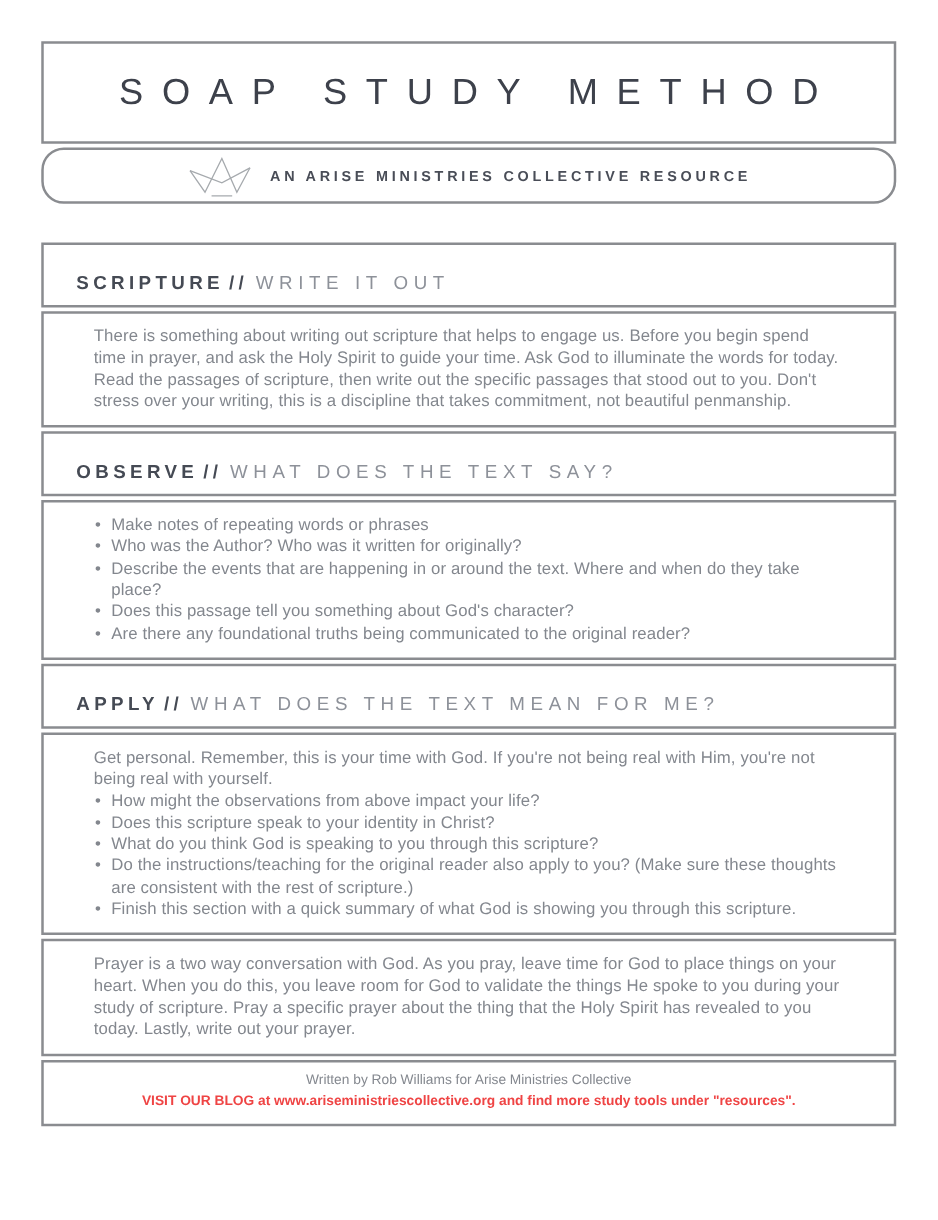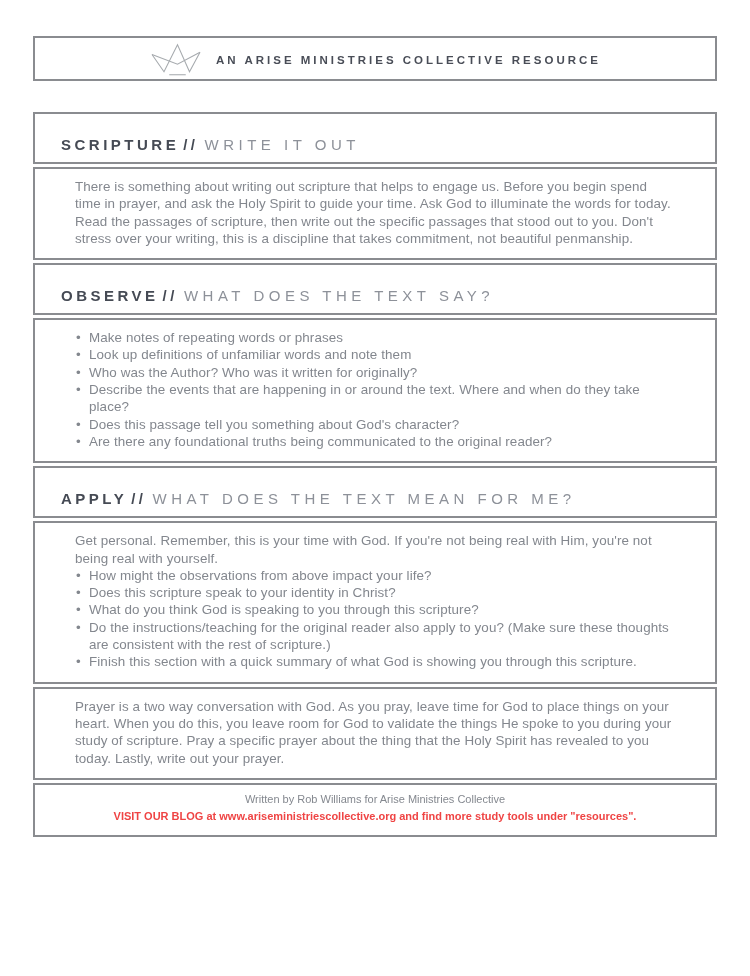--- a/index.html
+++ b/index.html
@@ -41,20 +41,21 @@
     color: #3d414b;
     white-space: nowrap;
   }
   .logo-box {
     margin-top: 3px;
     height: 45px;
     display: flex;
     align-items: center;
     justify-content: center;
     gap: 13px;
+    border-radius: 18px;
   }
   .crown {
     width: 54px;
     height: 36px;
     flex: 0 0 auto;
   }
   .tagline {
     font-size: 11.5px;
     font-weight: bold;
     letter-spacing: 3px;
@@ -121,20 +122,23 @@
     font-weight: bold;
     white-space: nowrap;
     text-align: center;
   }
 </style>
 </head>
 <body>
 
 <div class="page">
 
+  <div class="box header-box">
+    <div class="doc-title" style="letter-spacing:15px;">SOAP STUDY METHOD</div>
+  </div>
 
   <div class="box logo-box">
     <span class="crown">
       <svg viewBox="0 0 72 48" width="54" height="36" fill="none" stroke="#a6aaae" stroke-width="1.4" stroke-linejoin="miter">
         <polyline points="4,18 20,41 38,5 54,41 68,15"></polyline>
         <polyline points="4,18 38,31 68,15"></polyline>
         <line x1="27" y1="45" x2="49" y2="45"></line>
       </svg>
     </span>
     <span class="tagline">AN ARISE MINISTRIES COLLECTIVE RESOURCE</span>
@@ -148,21 +152,20 @@
     <div class="box sec sec-body">
       <p>There is something about writing out scripture that helps to engage us. Before you begin spend time in prayer, and ask the Holy Spirit to guide your time. Ask God to illuminate the words for today. Read the passages of scripture, then write out the specific passages that stood out to you. Don't stress over your writing, this is a discipline that takes commitment, not beautiful penmanship.</p>
     </div>
 
     <div class="box sec sec-heading">
       <span class="s-label">OBSERVE</span><span class="s-sep">//</span><span class="s-sub">WHAT DOES THE TEXT SAY?</span>
     </div>
     <div class="box sec sec-body">
       <ul>
         <li>Make notes of repeating words or phrases</li>
-        <li>Look up definitions of unfamiliar words and note them</li>
         <li>Who was the Author? Who was it written for originally?</li>
         <li>Describe the events that are happening in or around the text. Where and when do they take place?</li>
         <li>Does this passage tell you something about God's character?</li>
         <li>Are there any foundational truths being communicated to the original reader?</li>
       </ul>
     </div>
 
     <div class="box sec sec-heading">
       <span class="s-label">APPLY</span><span class="s-sep">//</span><span class="s-sub">WHAT DOES THE TEXT MEAN FOR ME?</span>
     </div>

